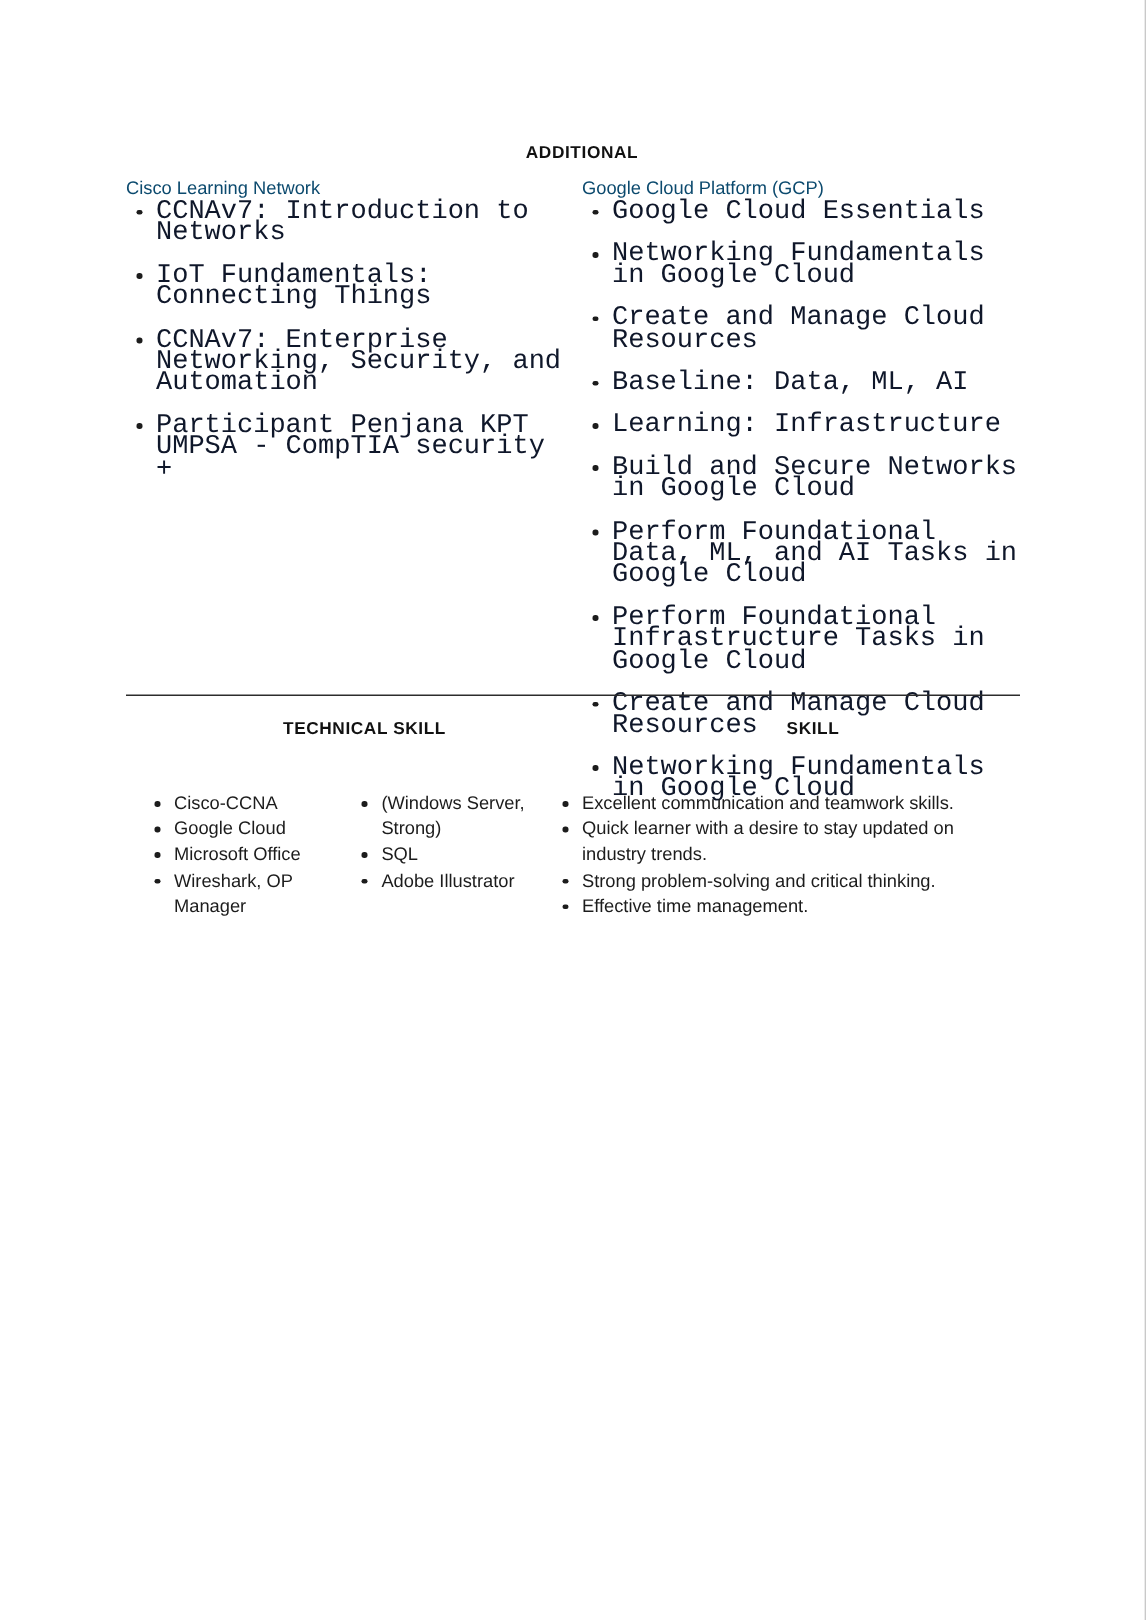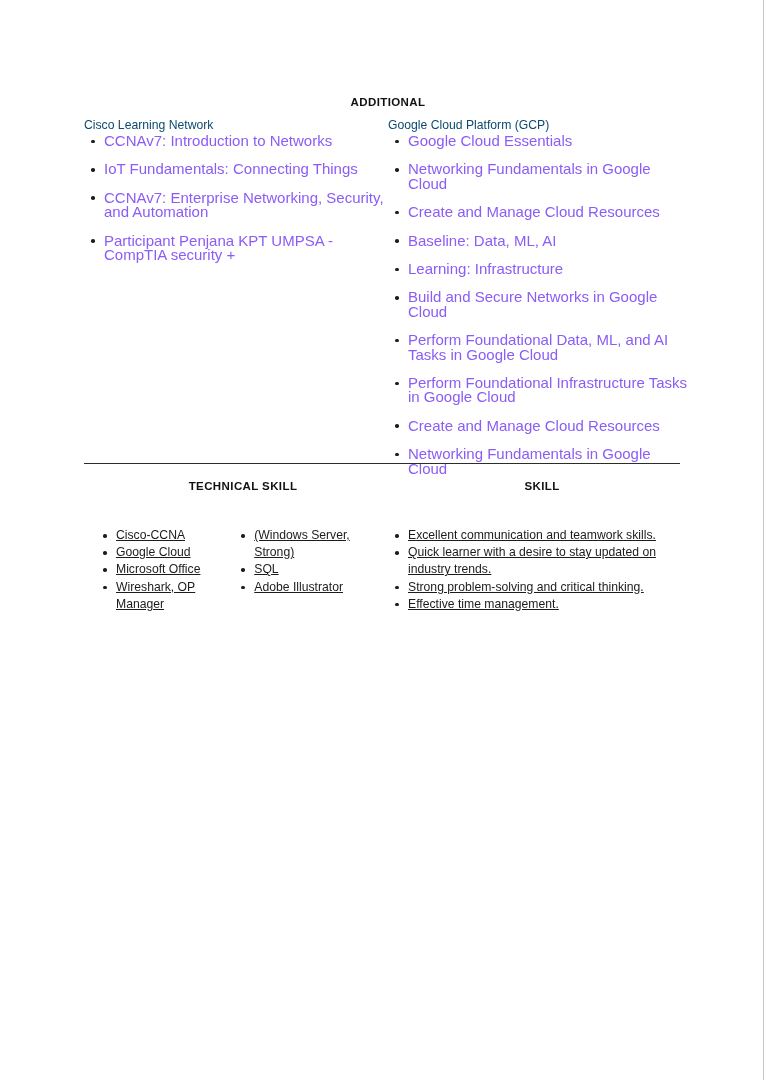--- a/index.html
+++ b/index.html
@@ -60,24 +60,25 @@
   }
 
   ul.bullets {
     list-style: none;
     margin: 0;
     padding: 0;
   }
   ul.bullets > li {
     position: relative;
     padding-left: 20px;
-    font-size: 15px;
+    font-size: 18px;
     line-height: 14.4px;
-    color: #8b5cf6;
+    color: #0f172a;
     margin-bottom: 14px;
+    font-family: Liberation Mono, monospace;
   }
   ul.bullets > li:last-child { margin-bottom: 0; }
   ul.bullets > li::before {
     content: "";
     position: absolute;
     left: 7px;
     top: 5.5px;
     width: 3.6px;
     height: 3.6px;
     border-radius: 50%;
@@ -112,21 +113,20 @@
   }
 
   
   #tech-skill-body {
     position: absolute;
     left: 96px;
     top: 527px;
     width: 296px;
     display: flex;
     gap: 16px;
-    text-decoration: underline;
   }
   #tech-skill-body .subcol { width: 124px; }
   #tech-skill-body .subcol.second { width: 160px; }
 
   ul.tight {
     list-style: none;
     margin: 0;
     padding: 0;
   }
   ul.tight > li {
@@ -143,24 +143,23 @@
     left: 7px;
     top: 7px;
     width: 3.6px;
     height: 3.6px;
     border-radius: 50%;
     background: #1c1c1c;
   }
 
   #skill-body {
     position: absolute;
-    left: 388px;
+    left: 368px;
     top: 527px;
     width: 300px;
-    text-decoration: underline;
   }
 </style>
 </head>
 <body>
 
 <div class="page">
 
   <div class="section-title" id="additional-title">ADDITIONAL</div>
 
   <div class="col" id="col-left">

